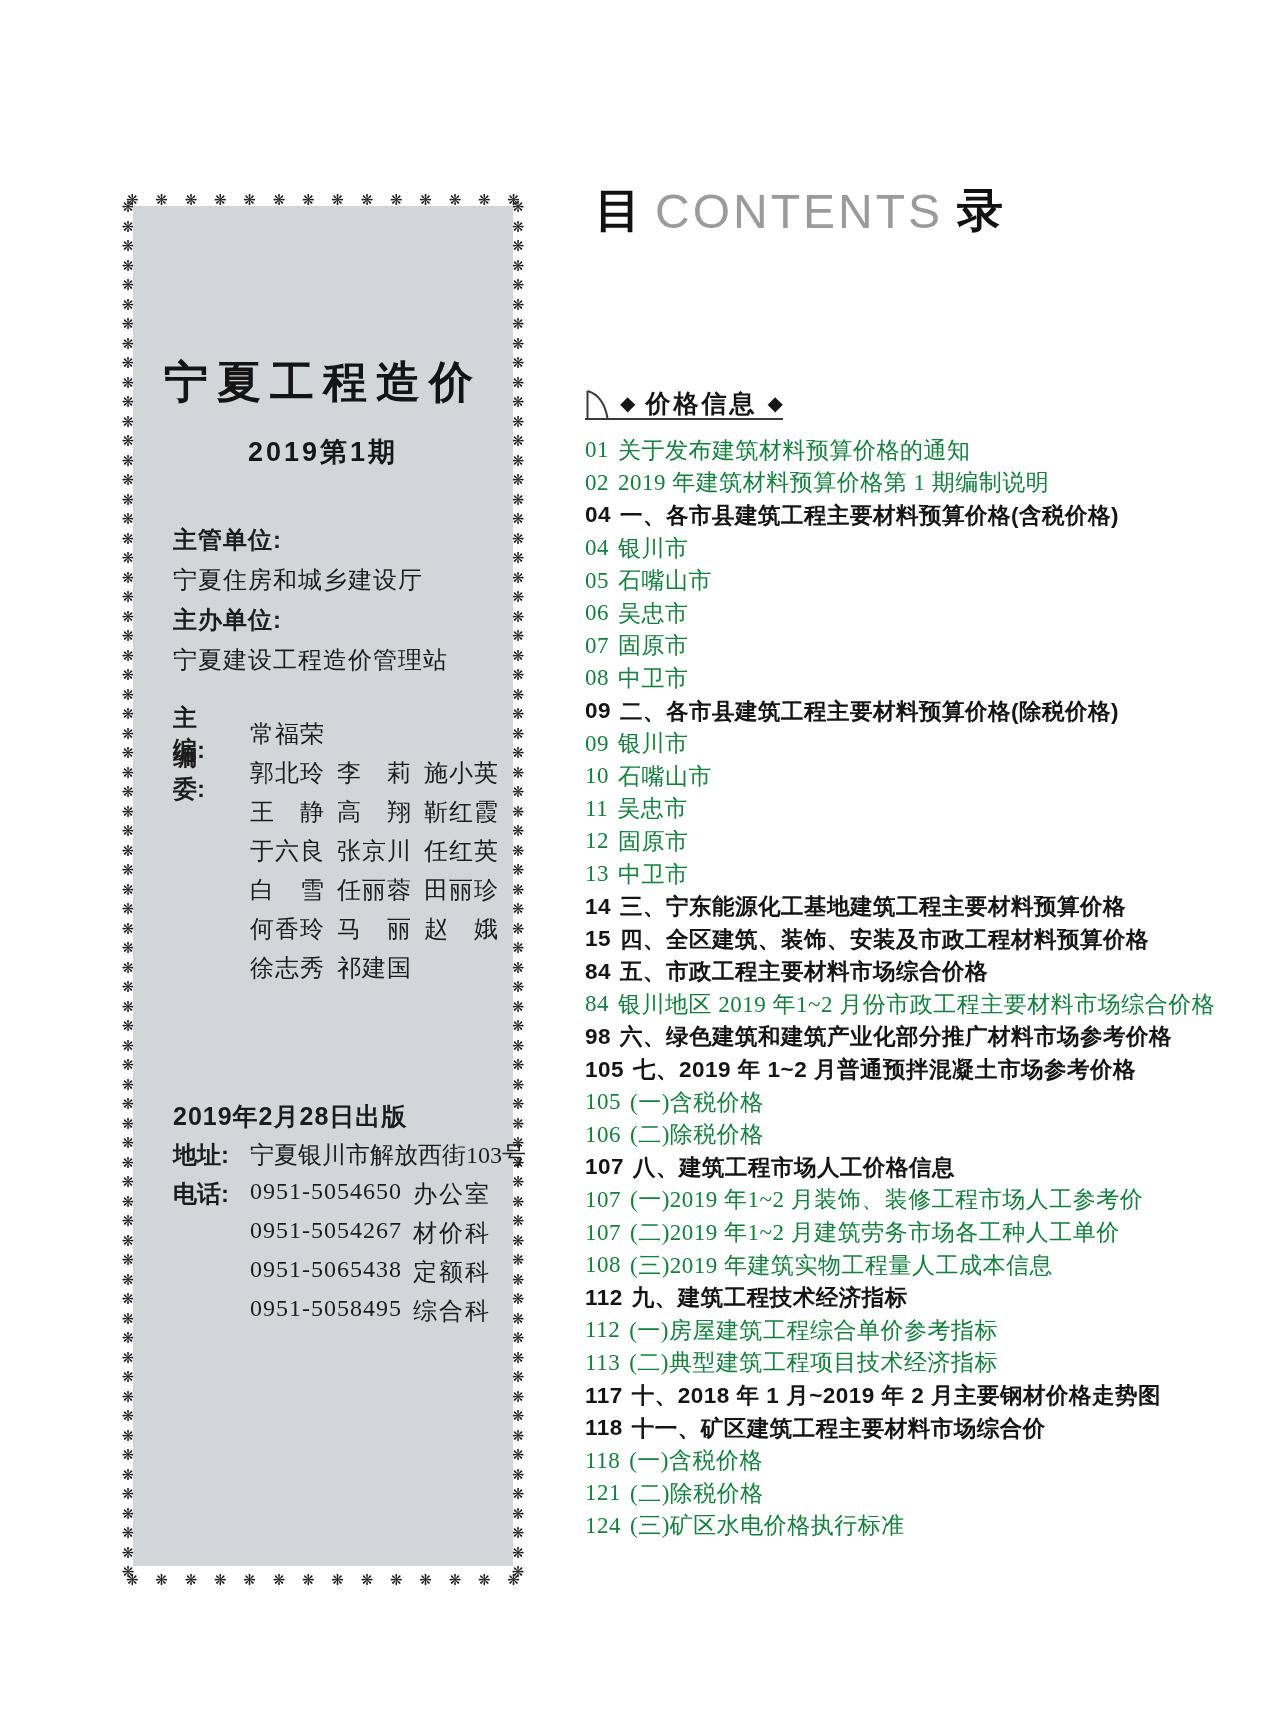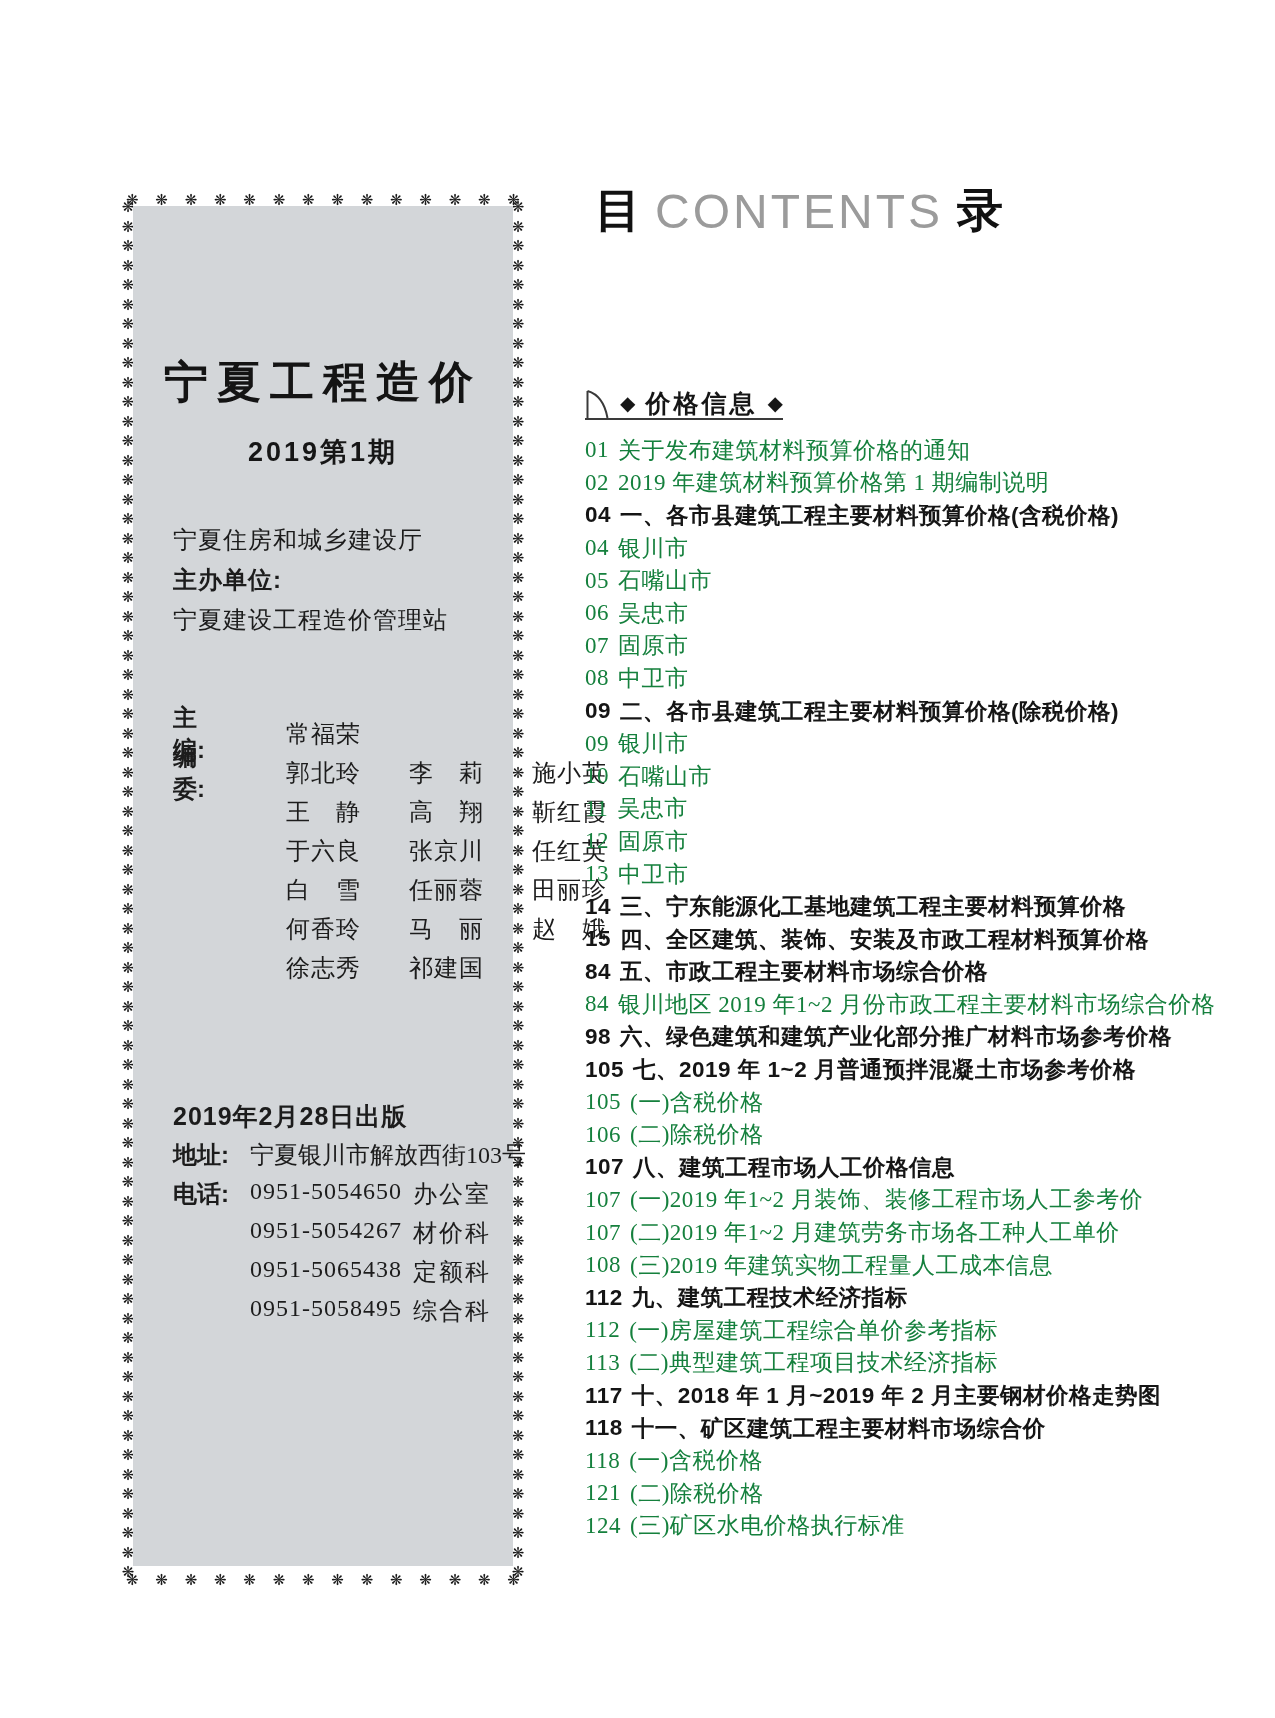--- a/index.html
+++ b/index.html
@@ -26,21 +26,21 @@
   .journal-issue{position:absolute;top:228px;left:0;right:0;text-align:center;
                  font-size:27px;letter-spacing:3px;color:#161616;}
 
   .org-block{position:absolute;top:314px;left:40px;right:20px;font-size:24px;}
   .org-line{height:40px;line-height:40px;letter-spacing:1px;}
   .org-line.hei{font-size:24px;}
 
   .editors-block{position:absolute;top:508px;left:40px;right:14px;font-size:24px;}
   .ed-row{display:flex;height:39px;align-items:center;}
   .ed-label{width:77px;flex:0 0 77px;font-size:24px;}
-  .ed-name{width:87px;flex:0 0 87px;letter-spacing:1px;margin-left:36px;}
+  .ed-name{width:87px;flex:0 0 87px;letter-spacing:1px;}
 
   .publish-block{position:absolute;top:894px;left:40px;right:10px;font-size:24px;}
   .pub-line{display:flex;height:39px;align-items:flex-start;white-space:nowrap;}
   .pub-date{font-size:25px;letter-spacing:1px;}
   .lbl{width:77px;flex:0 0 77px;font-size:24px;}
   .phone-num{width:163px;flex:0 0 163px;letter-spacing:1px;}
   .phone-dept{letter-spacing:2px;}
 
   
   .toc-header{position:absolute;left:595px;top:180px;display:flex;align-items:center;gap:14px;}
@@ -213,20 +213,21 @@
 ❋
 ❋
 ❋
 ❋</div>
 
     <div class="cover-inner">
       <div class="journal-title hei">宁夏工程造价</div>
       <div class="journal-issue hei">2019第1期</div>
 
       <div class="org-block">
+          <div class="org-line hei">主管单位:</div>
           <div class="org-line">宁夏住房和城乡建设厅</div>
           <div class="org-line hei">主办单位:</div>
           <div class="org-line">宁夏建设工程造价管理站</div>
         </div>
 
       <div class="editors-block">
           <div class="ed-row">
             <span class="ed-label hei">主　编:</span>
             <span class="ed-name">常福荣</span>
           </div>

